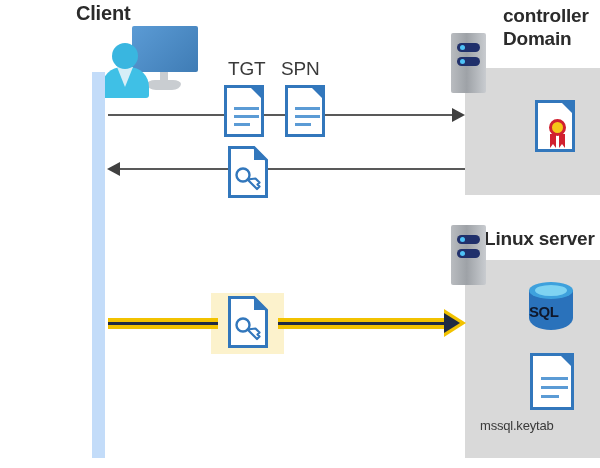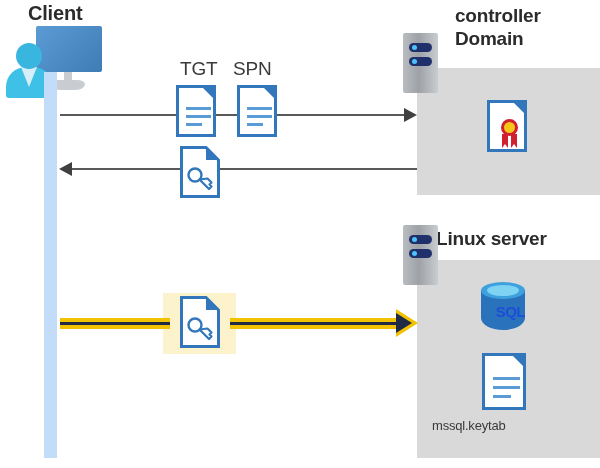--- a/index.html
+++ b/index.html
@@ -8,21 +8,21 @@
     background: #ffffff;
   }
   #canvas {
     position: relative;
     width: 600px;
     height: 468px;
     background: #ffffff;
     font-family: "Liberation Sans", sans-serif;
     overflow: hidden;
   }
-  .abs { position: absolute; }
+  .abs { position: absolute; margin-left: 48px; }
 
   
   .title-bold {
     font-weight: bold;
     color: #2b2b2b;
     font-size: 19px;
     line-height: 23px;
     letter-spacing: -0.2px;
   }
   #client-title {
@@ -261,22 +261,22 @@
     position: absolute;
     left: 6px; top: 3px;
     width: 32px; height: 11px;
     background: #7fd3f2;
     border-radius: 50%;
   }
   #sql-text {
     position: absolute;
     left: 0; top: 21px;
     width: 44px;
-    text-align: right;
-    color: #1d4ed8;
+    text-align: left;
+    color: #0f172a;
     font-size: 15px;
     font-weight: bold;
     font-family: "Liberation Sans", sans-serif;
     letter-spacing: -0.5px;
   }
 </style>
 </head>
 <body>
 
 <div id="canvas">

